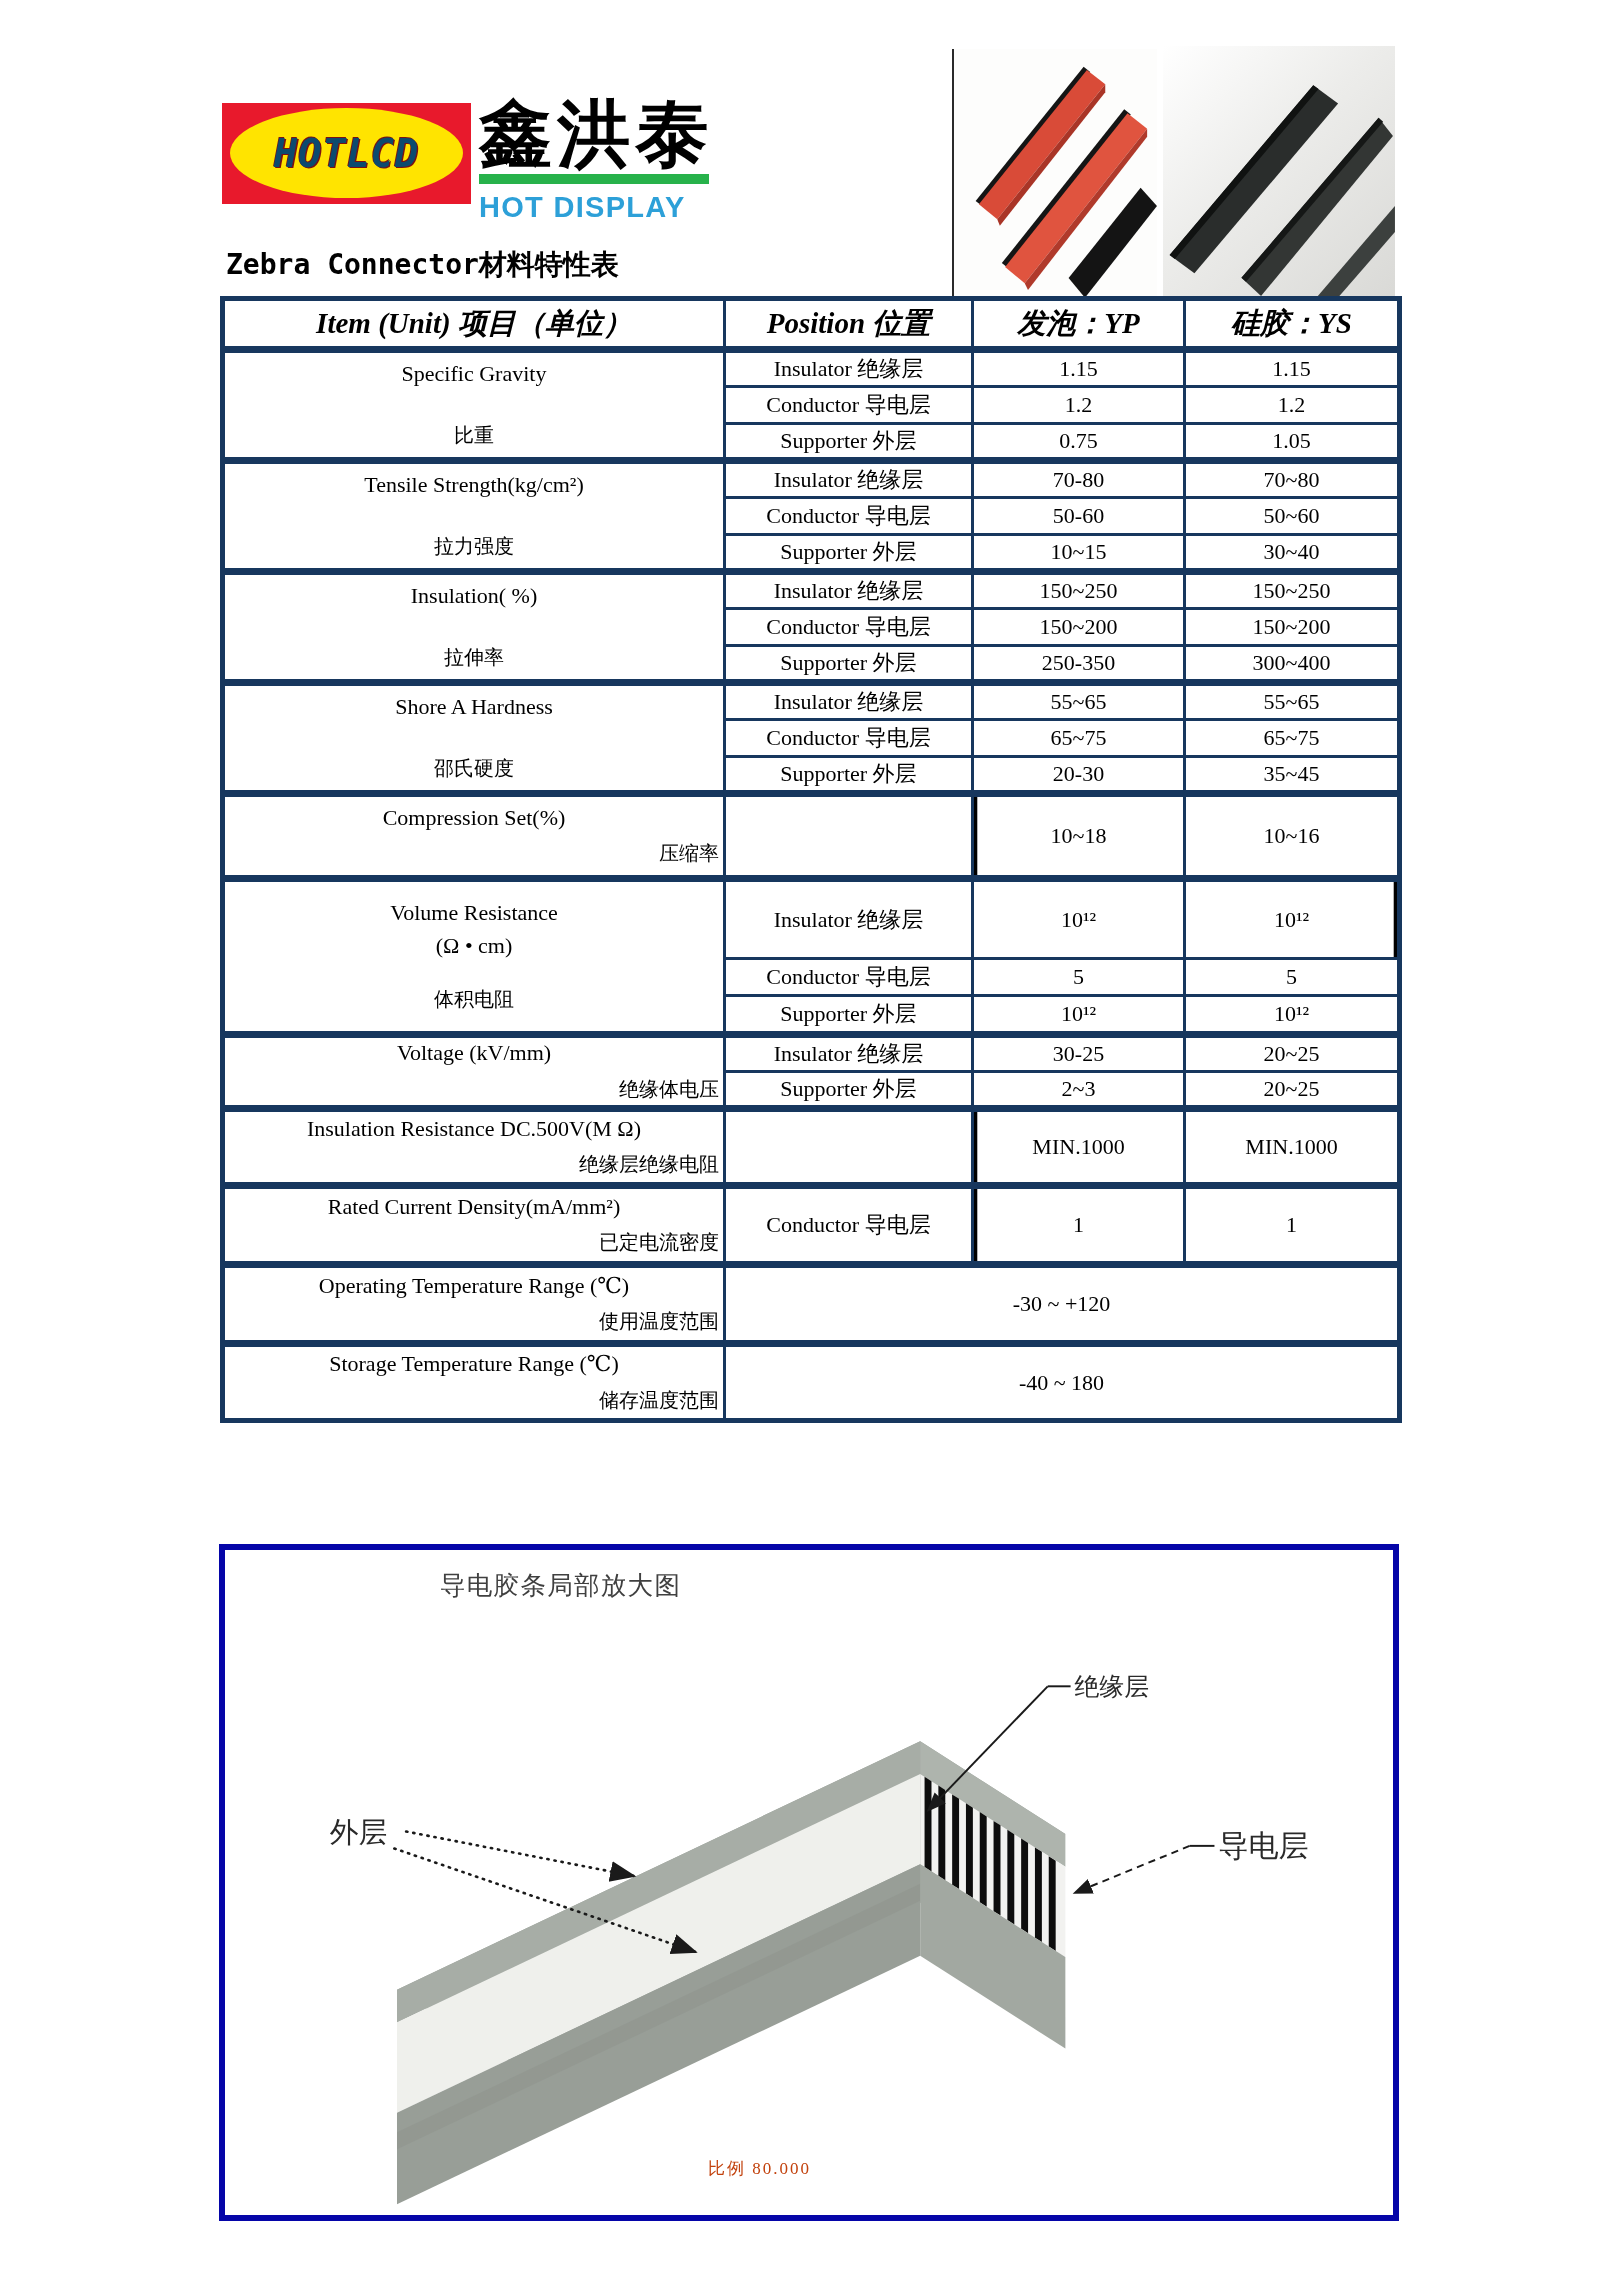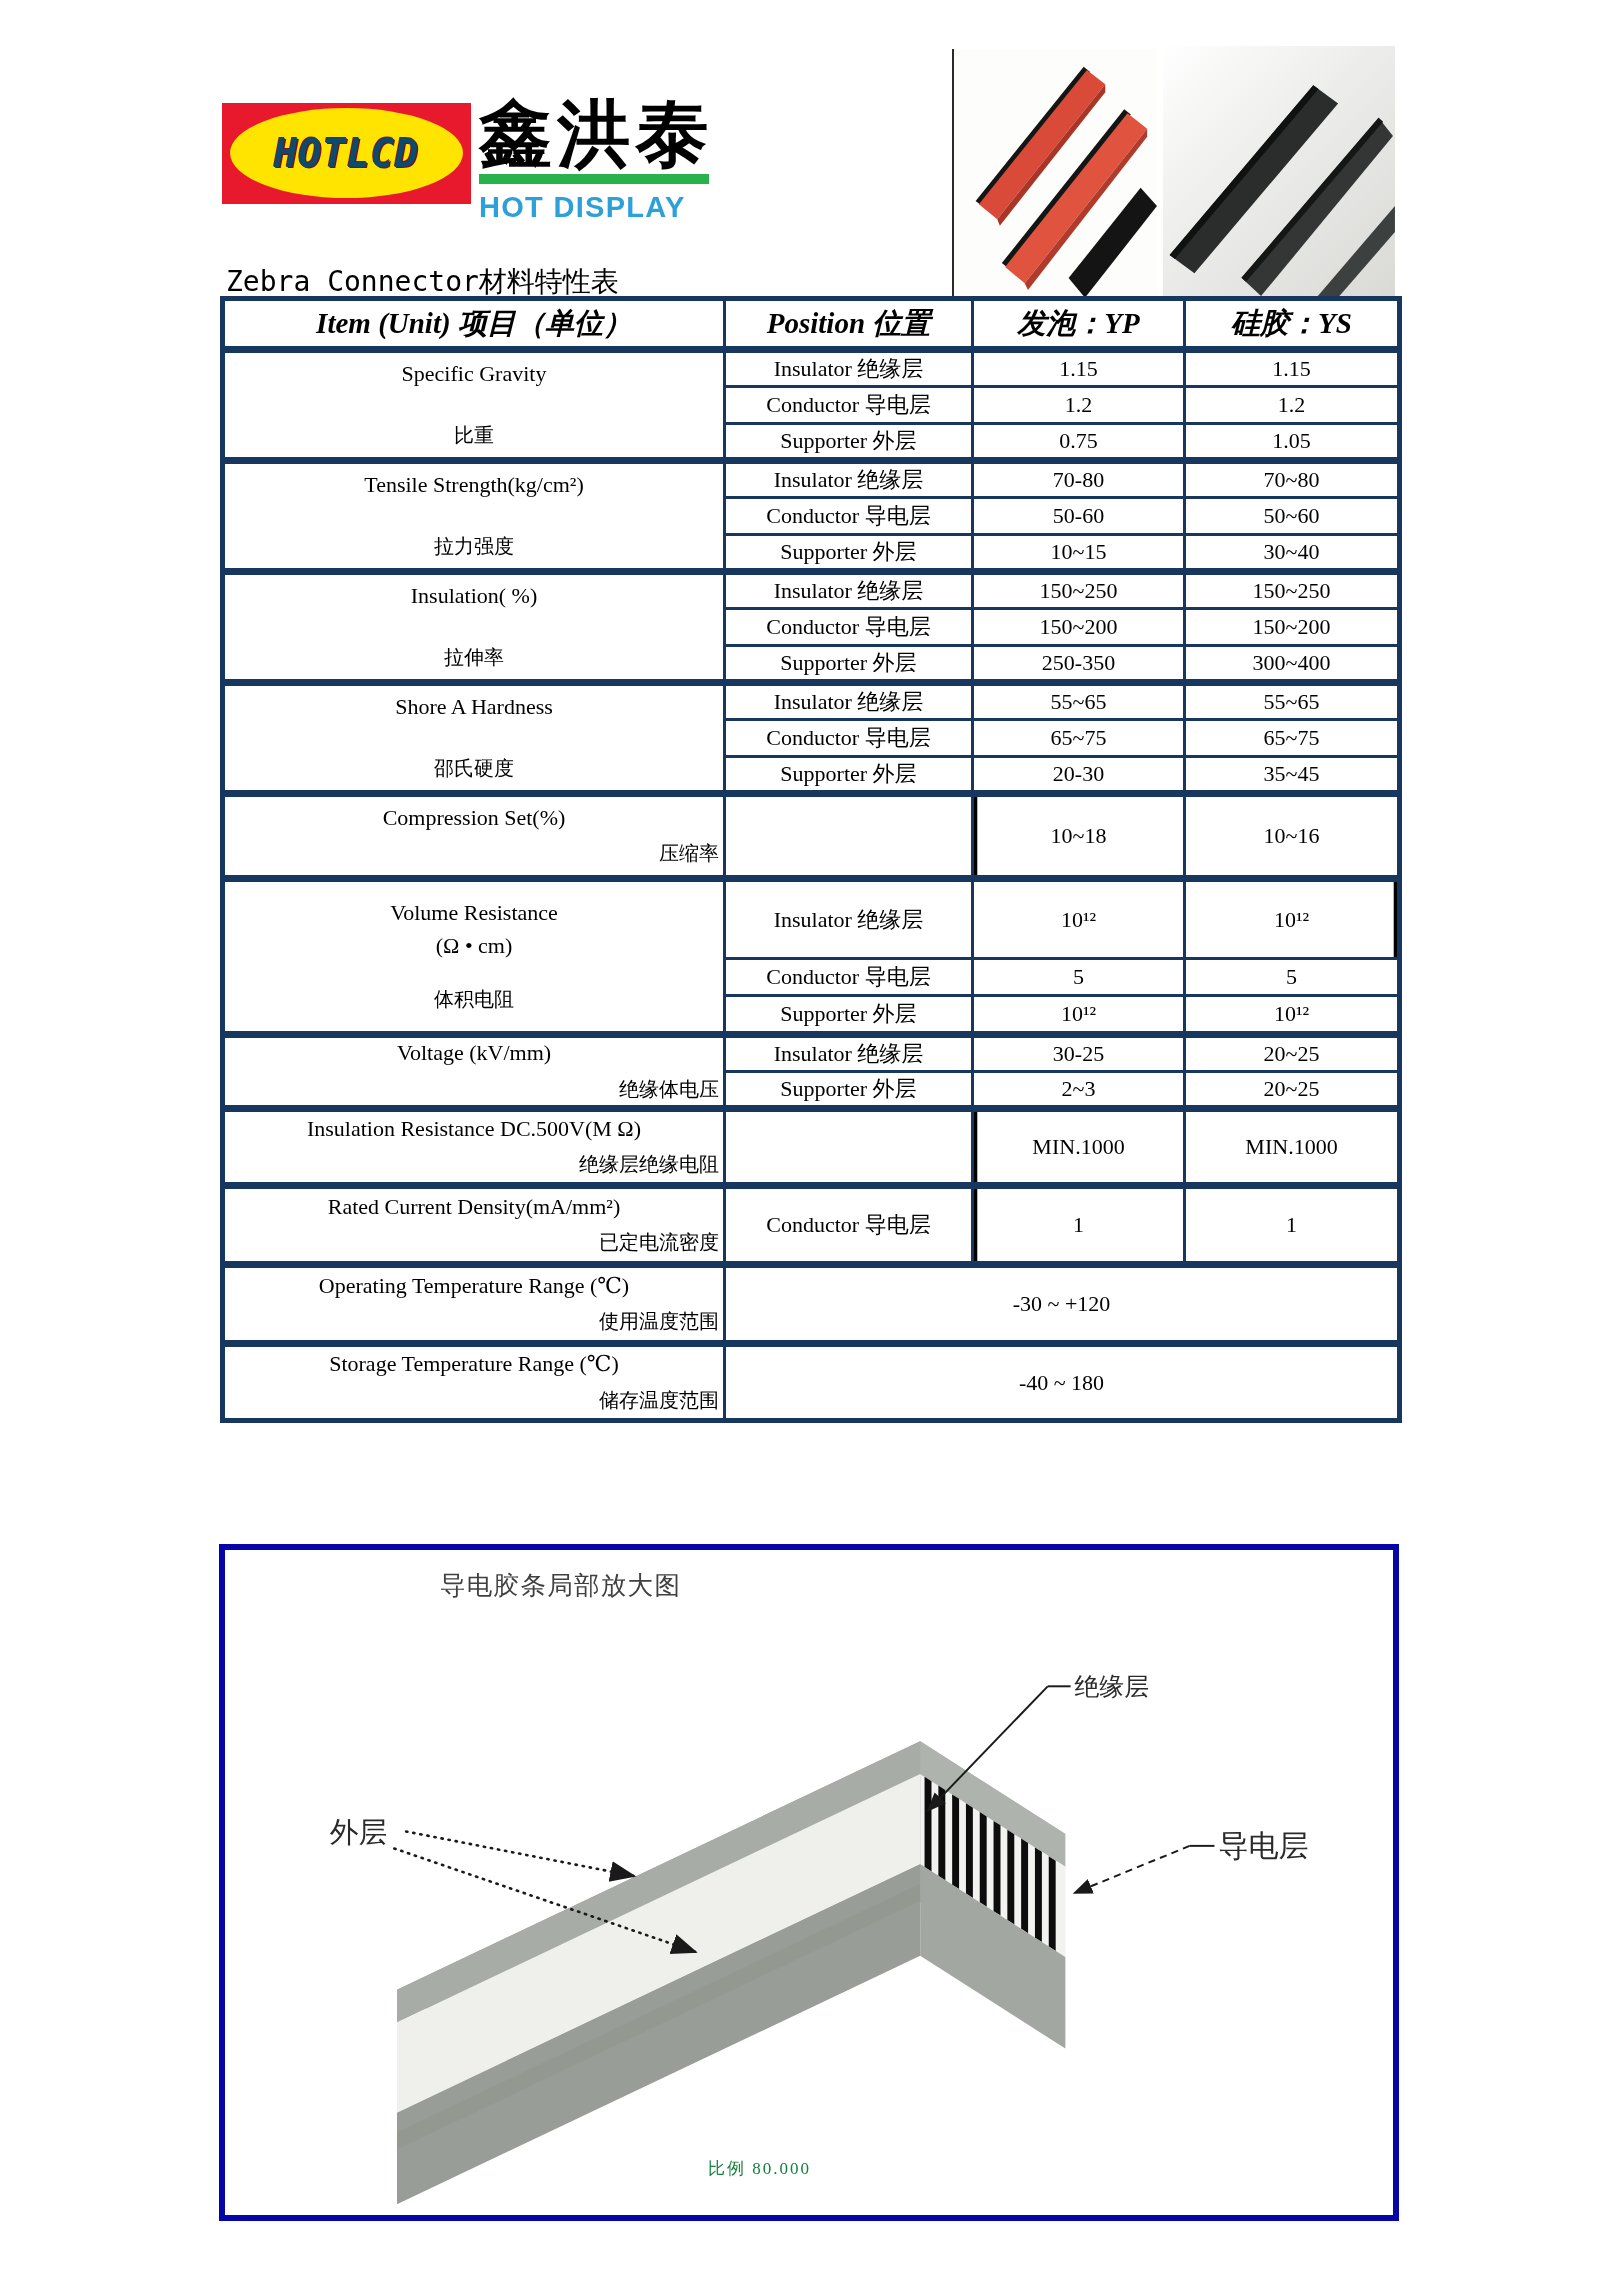--- a/index.html
+++ b/index.html
@@ -20,22 +20,22 @@
   #company-en{margin-top:6.5px;font-family:"Liberation Sans","DejaVu Sans",sans-serif;
               font-weight:bold;font-size:29px;letter-spacing:1.3px;color:#2da0d8;}
 
   
   .photo{position:absolute;overflow:hidden;}
   #photo-red{left:952px;top:49px;width:203px;height:254px;background:#fdfdfc;border-left:2.6px solid #2a2a2a;}
   #photo-black{left:1163px;top:46px;width:232px;height:256px;
                background:linear-gradient(135deg,#ffffff 0%,#ececea 45%,#d9d9d6 100%);}
 
   
-  #doc-title{position:absolute;left:226px;top:263px;font-family:"DejaVu Sans Mono","Liberation Mono",monospace;
-             font-weight:normal;font-size:28px;color:#000;}
+  #doc-title{position:absolute;left:226px;top:246px;font-family:"DejaVu Sans Mono","Liberation Mono",monospace;
+             font-weight:bold;font-size:28px;color:#000;}
 
   
   #spec-table{position:absolute;left:220px;top:296px;border-collapse:collapse;table-layout:fixed;
               border:5.9px solid #17375E;background:#fff;}
   #spec-table td{border:3.3px solid #17375E;text-align:center;vertical-align:middle;
                  font-size:22px;padding:0 3.9px;overflow:hidden;}
   #spec-table tr.group-start td{border-top-width:7.9px;}
   #spec-table tr.header-row td{border-bottom-width:7.9px;font-weight:bold;font-style:italic;font-size:29px;}
   .item-cell .en{line-height:1.2;}
   .item-cell .en2{line-height:1.2;margin-top:6.5px;}
@@ -47,21 +47,21 @@
   .art-black-right{box-shadow:inset -3.3px 0 0 #000;}
 
   
   #diagram-box{position:absolute;left:219px;top:1544px;width:1168px;height:665px;
                border:6.5px solid #0505a8;background:#fff;}
   .diagram-caption{position:absolute;color:#404040;font-size:25.5px;letter-spacing:1.3px;
                    font-family:"Liberation Serif","DejaVu Serif",serif;}
   #diagram-caption-1{left:215px;top:18.3px;}
   #diagram-caption-2{left:201px;top:48px;}
   #diagram-svg{position:absolute;left:0;top:0;}
-  #scale-note{position:absolute;left:483px;top:607px;color:#15803d;font-size:17px;letter-spacing:2px;}
+  #scale-note{position:absolute;left:483px;top:607px;color:#c2410c;font-size:17px;letter-spacing:2px;}
 </style>
 </head>
 <body>
 
 <div id="page">
 
   <div id="logo-badge">
     <div id="logo-ellipse">
       <span id="logo-word">HOTLCD</span>
     </div>

